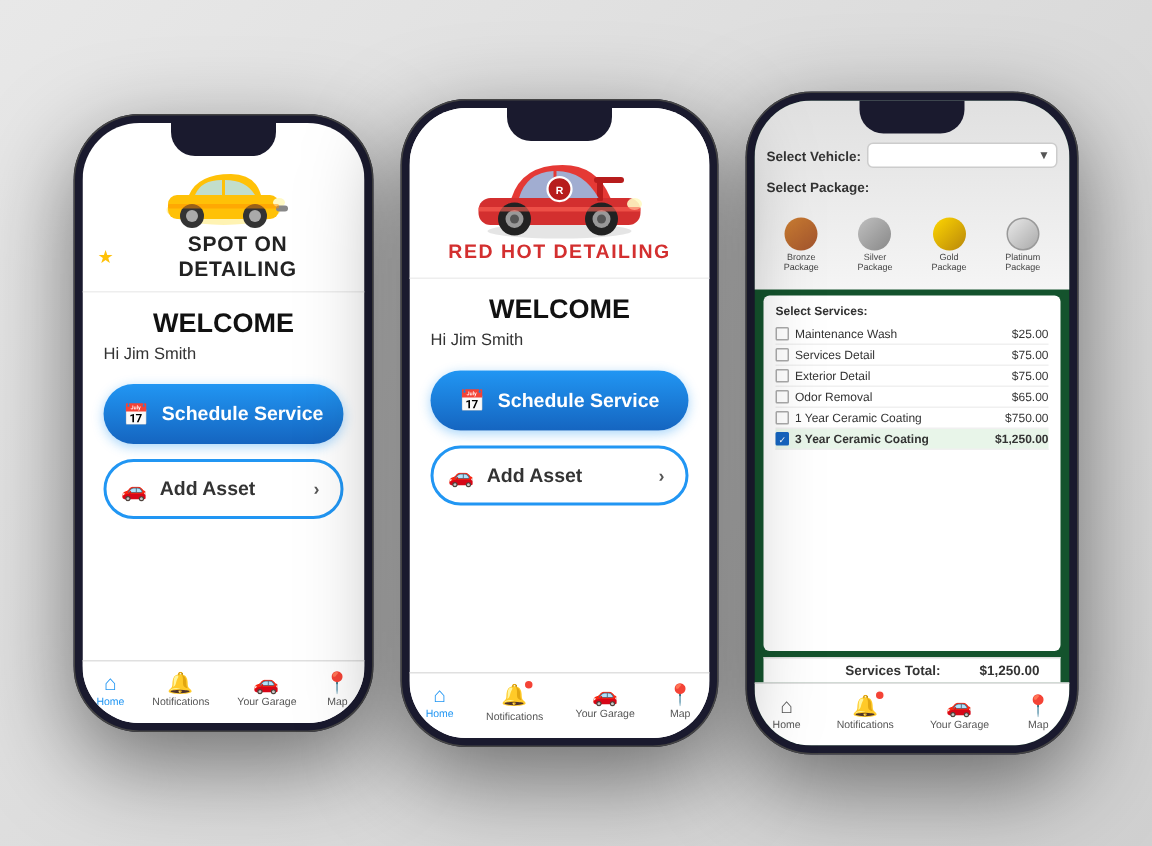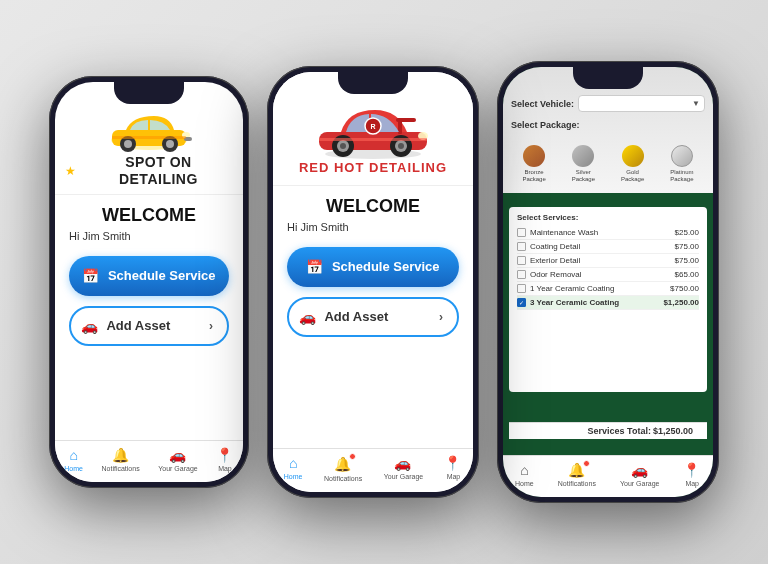--- a/index.html
+++ b/index.html
@@ -227,21 +227,21 @@
       justify-content: center;
     }
     .pkg-bronze { background: linear-gradient(135deg, #cd7f32, #a0522d); }
     .pkg-silver { background: linear-gradient(135deg, #c0c0c0, #888); }
     .pkg-gold { background: linear-gradient(135deg, #ffd700, #b8860b); }
     .pkg-platinum { background: linear-gradient(135deg, #e8e8e8, #aaa); border: 1px solid #999; }
     .pkg-label { font-size: 6px; color: #444; text-align: center; line-height: 1.2; }
 
     .services-section {
       background: #fff;
-      margin: 14px 6px;
+      margin: 4px 6px;
       border-radius: 4px;
       padding: 6px 8px;
       flex: 1;
       overflow: hidden;
     }
     .services-title {
       font-size: 8px;
       font-weight: 700;
       color: #333;
       margin-bottom: 4px;
@@ -512,21 +512,21 @@
         <div class="service-row">
           <div class="service-left">
             <div class="checkbox"></div>
             <span class="service-name">Maintenance Wash</span>
           </div>
           <span class="service-price">$25.00</span>
         </div>
         <div class="service-row">
           <div class="service-left">
             <div class="checkbox"></div>
-            <span class="service-name">Coating Detail</span>
+            <span class="service-name">Services Detail</span>
           </div>
           <span class="service-price">$75.00</span>
         </div>
         <div class="service-row">
           <div class="service-left">
             <div class="checkbox"></div>
             <span class="service-name">Exterior Detail</span>
           </div>
           <span class="service-price">$75.00</span>
         </div>
@@ -546,21 +546,21 @@
         </div>
         <div class="service-row" style="background:#e8f5e9;">
           <div class="service-left">
             <div class="checkbox checked"></div>
             <span class="service-name" style="font-weight:600;">3 Year Ceramic Coating</span>
           </div>
           <span class="service-price" style="font-weight:600;">$1,250.00</span>
         </div>
       </div>
 
-      <div style="display:flex; justify-content:flex-end; padding:3px 14px; background:#fff; margin: 16px 6px; border-top:1px solid #ddd;">
+      <div style="display:flex; justify-content:flex-end; padding:3px 14px; background:#fff; margin: 0 6px; border-top:1px solid #ddd;gap:24px;">
         <span style="font-size:9px; font-weight:700; color:#333;">Services Total: </span>
         <span style="font-size:9px; font-weight:700; color:#333; margin-left:2px;">$1,250.00</span>
       </div>
 
 
       <div class="phone-nav">
         <div class="nav-item">
           <span class="nav-icon">⌂</span>
           <span class="nav-label">Home</span>
         </div>

